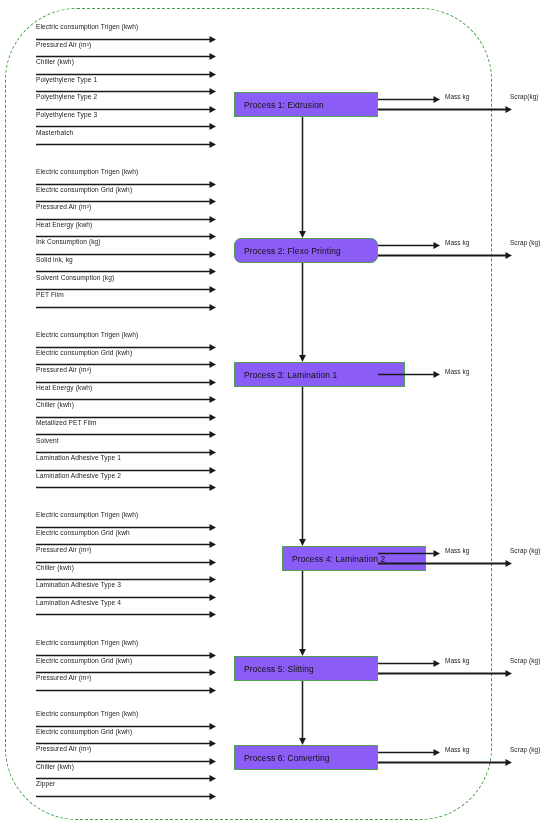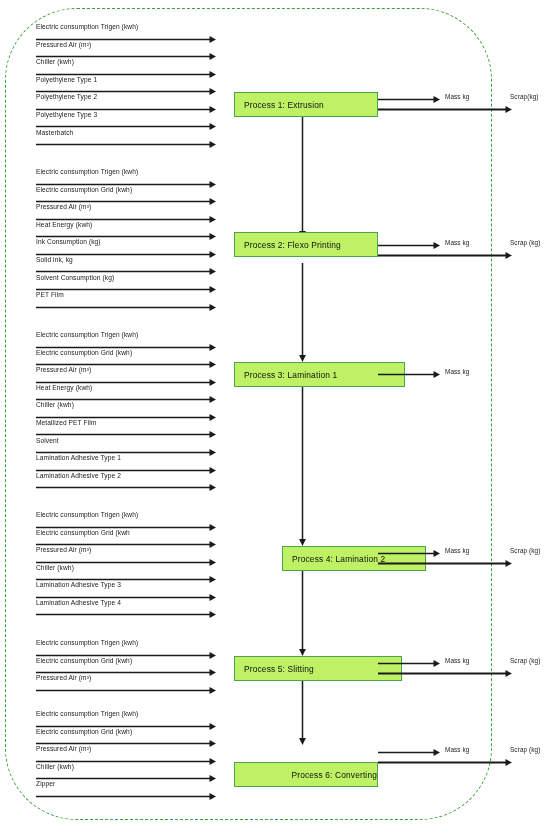--- a/index.html
+++ b/index.html
@@ -42,21 +42,21 @@
     left:0;
     top:10.5px;
     height:6px;
   }
   .in-arrow svg{display:block;}
   
   .pbox{
     position:absolute;
     box-sizing:border-box;
     border:1.6px solid #4ea24e;
-    background:#bef264;
+    background:#8b5cf6;
     display:flex;
     align-items:center;
     height:25px;
   }
   .pbox span{
     font-size:8.4px;
     color:#111111;
     padding-left:9px;
     white-space:nowrap;
     letter-spacing:.15px;
@@ -233,21 +233,21 @@
         <div class="in-row">
           <div class="in-label">PET Film</div>
           <div class="in-arrow">
             <svg width="180" height="9" viewBox="0 0 180 9">
               <line x1="0" y1="4.5" x2="174.5" y2="4.5" stroke="#1a1a1a" stroke-width="1.6"></line>
               <polygon points="180,4.5 173.5,1.1 173.5,7.9" fill="#1a1a1a"></polygon>
             </svg>
           </div>
         </div>
       </div>
-      <div class="pbox" style="left: 234px; top: 232px; width: 144px; border-color: rgb(78, 162, 78);">
+      <div class="pbox" style="left: 234px; top: 238px; width: 144px; border-color: rgb(78, 162, 78); border-radius: 7px;">
         <span>Process 2: Flexo Printing</span>
       </div>
       <div class="conn" style="left: 378px; top: 240.5px;">
         <svg width="62" height="9" viewBox="0 0 62 9">
           <line x1="0" y1="4.5" x2="56.5" y2="4.5" stroke="#1a1a1a" stroke-width="1.6"></line>
           <polygon points="62,4.5 55.5,1.1 55.5,7.9" fill="#1a1a1a"></polygon>
         </svg>
       </div>
       <div class="olabel" style="left: 445px; top: 239px;">Mass kg</div>
       <div class="conn" style="left: 378px; top: 251px;">
@@ -463,21 +463,21 @@
         <div class="in-row">
           <div class="in-label">Pressured Air (m³)</div>
           <div class="in-arrow">
             <svg width="180" height="9" viewBox="0 0 180 9">
               <line x1="0" y1="4.5" x2="174.5" y2="4.5" stroke="#1a1a1a" stroke-width="1.6"></line>
               <polygon points="180,4.5 173.5,1.1 173.5,7.9" fill="#1a1a1a"></polygon>
             </svg>
           </div>
         </div>
       </div>
-      <div class="pbox" style="left: 234px; top: 656px; width: 168px; border-color: rgb(78, 162, 78); align-items: center;">
+      <div class="pbox" style="left: 234px; top: 656px; width: 144px; border-color: rgb(78, 162, 78); align-items: center;">
         <span>Process 5: Slitting</span>
       </div>
       <div class="conn" style="left: 378px; top: 658.5px;">
         <svg width="62" height="9" viewBox="0 0 62 9">
           <line x1="0" y1="4.5" x2="56.5" y2="4.5" stroke="#1a1a1a" stroke-width="1.6"></line>
           <polygon points="62,4.5 55.5,1.1 55.5,7.9" fill="#1a1a1a"></polygon>
         </svg>
       </div>
       <div class="olabel" style="left: 445px; top: 657px;">Mass kg</div>
       <div class="conn" style="left: 378px; top: 669px;">
@@ -533,21 +533,21 @@
         <div class="in-row">
           <div class="in-label">Zipper</div>
           <div class="in-arrow">
             <svg width="180" height="9" viewBox="0 0 180 9">
               <line x1="0" y1="4.5" x2="174.5" y2="4.5" stroke="#1a1a1a" stroke-width="1.6"></line>
               <polygon points="180,4.5 173.5,1.1 173.5,7.9" fill="#1a1a1a"></polygon>
             </svg>
           </div>
         </div>
       </div>
-      <div class="pbox" style="left: 234px; top: 762px; width: 144px; border-color: rgb(78, 162, 78); justify-content: flex-end;">
+      <div class="pbox" style="left: 234px; top: 745px; width: 144px; border-color: rgb(78, 162, 78);">
         <span>Process 6: Converting</span>
       </div>
       <div class="conn" style="left: 378px; top: 747.5px;">
         <svg width="62" height="9" viewBox="0 0 62 9">
           <line x1="0" y1="4.5" x2="56.5" y2="4.5" stroke="#1a1a1a" stroke-width="1.6"></line>
           <polygon points="62,4.5 55.5,1.1 55.5,7.9" fill="#1a1a1a"></polygon>
         </svg>
       </div>
       <div class="olabel" style="left: 445px; top: 746px;">Mass      kg</div>
       <div class="conn" style="left: 378px; top: 758px;">

